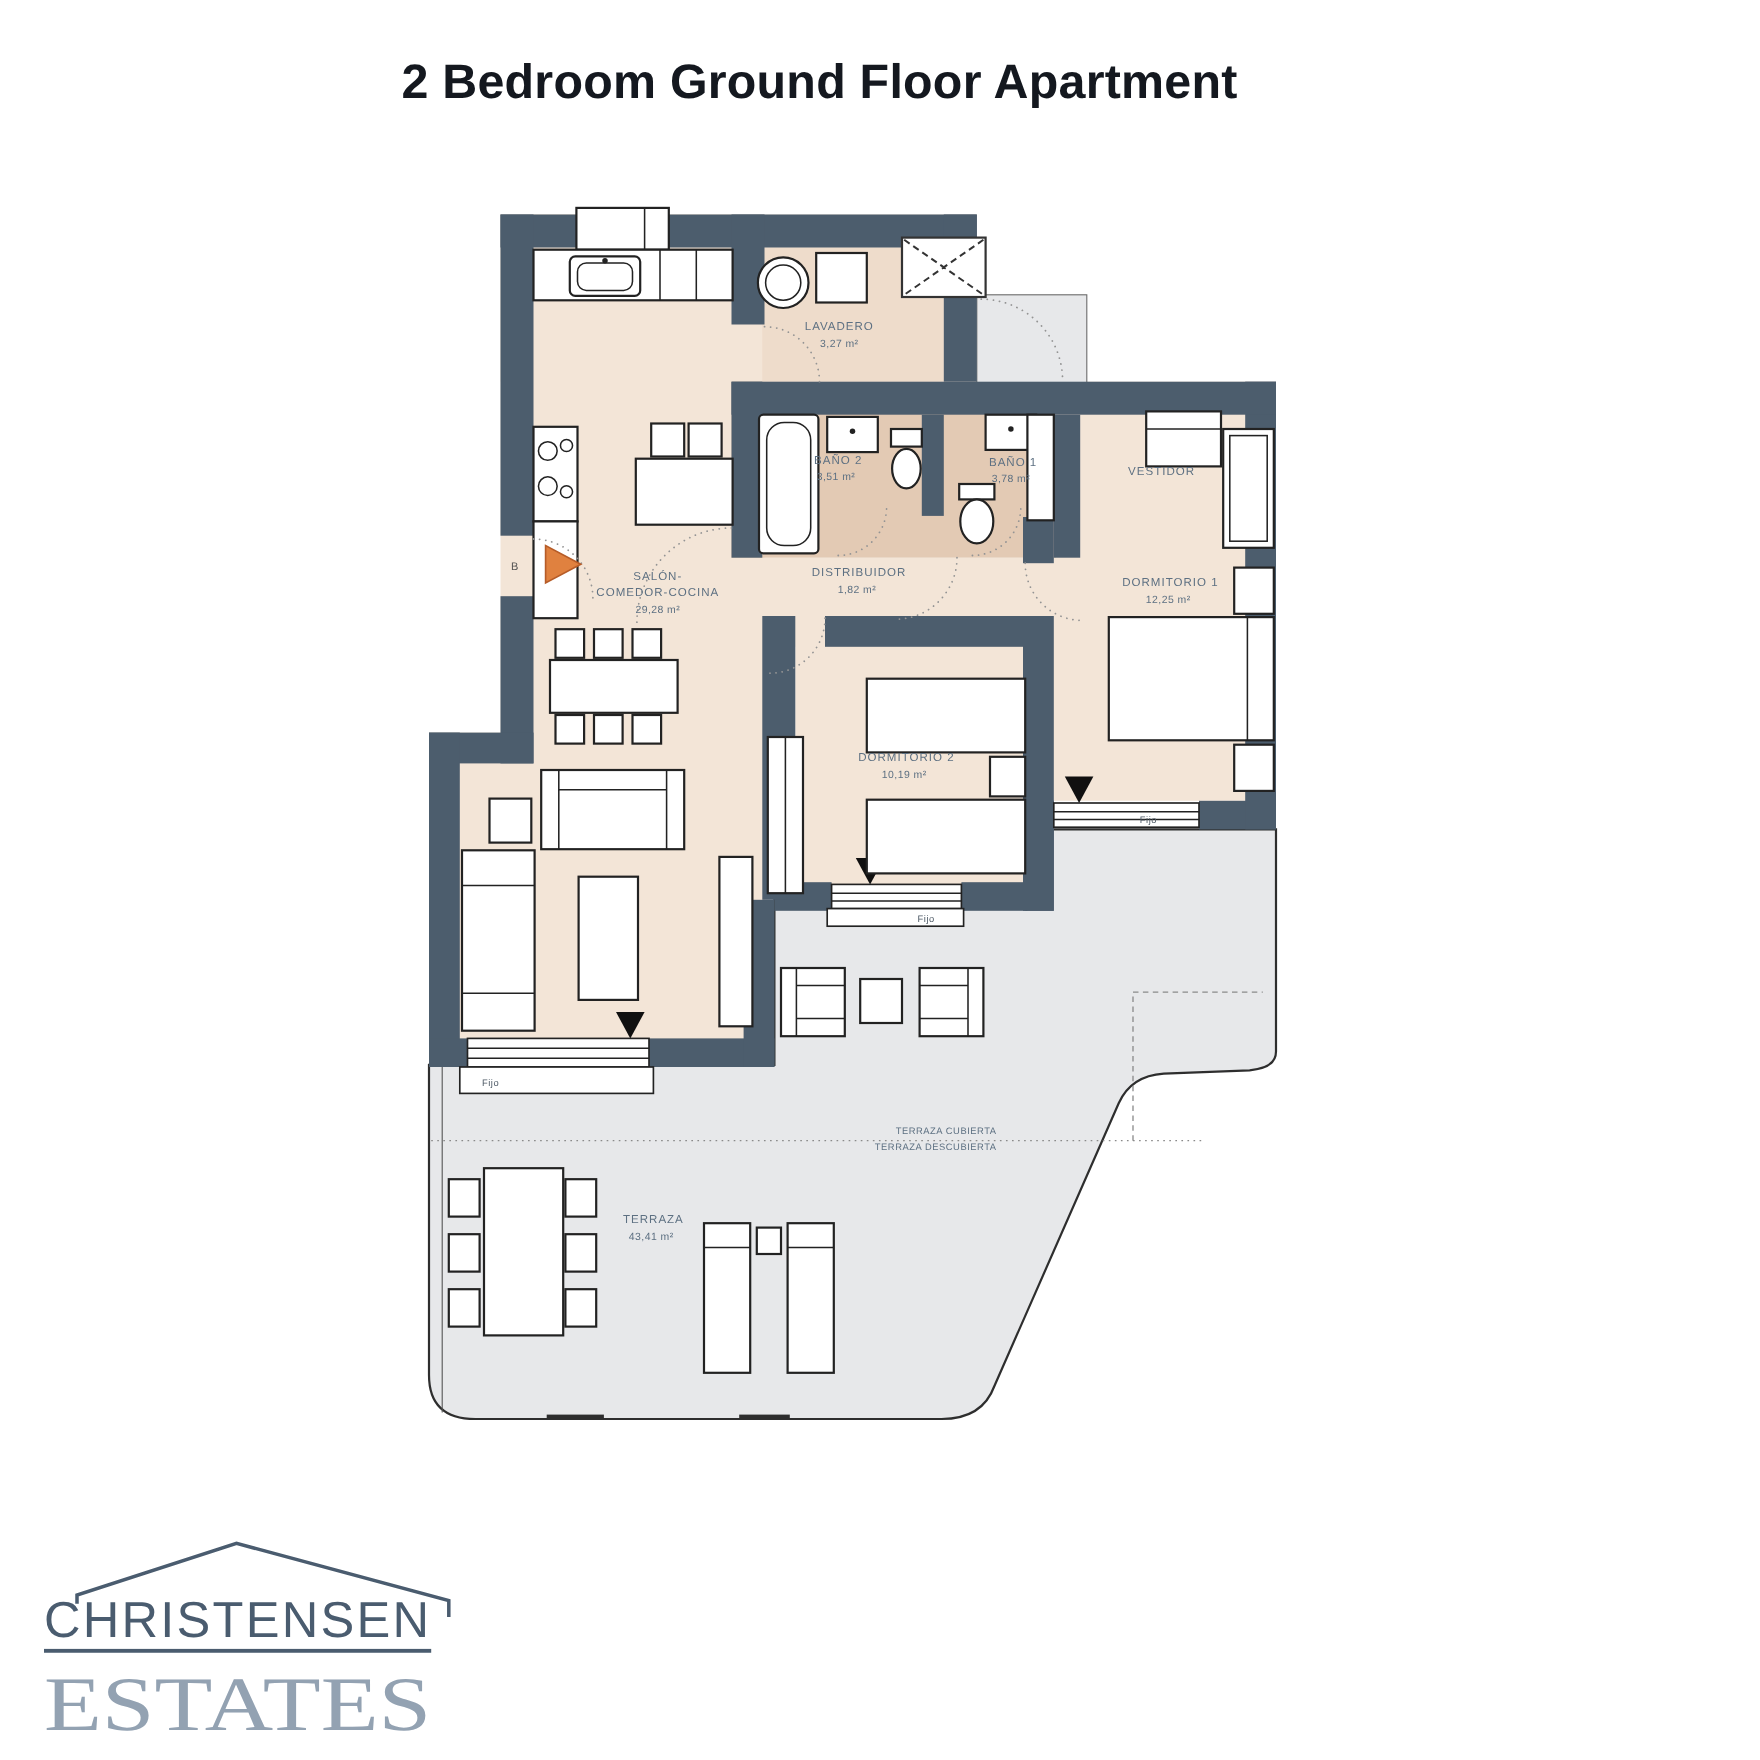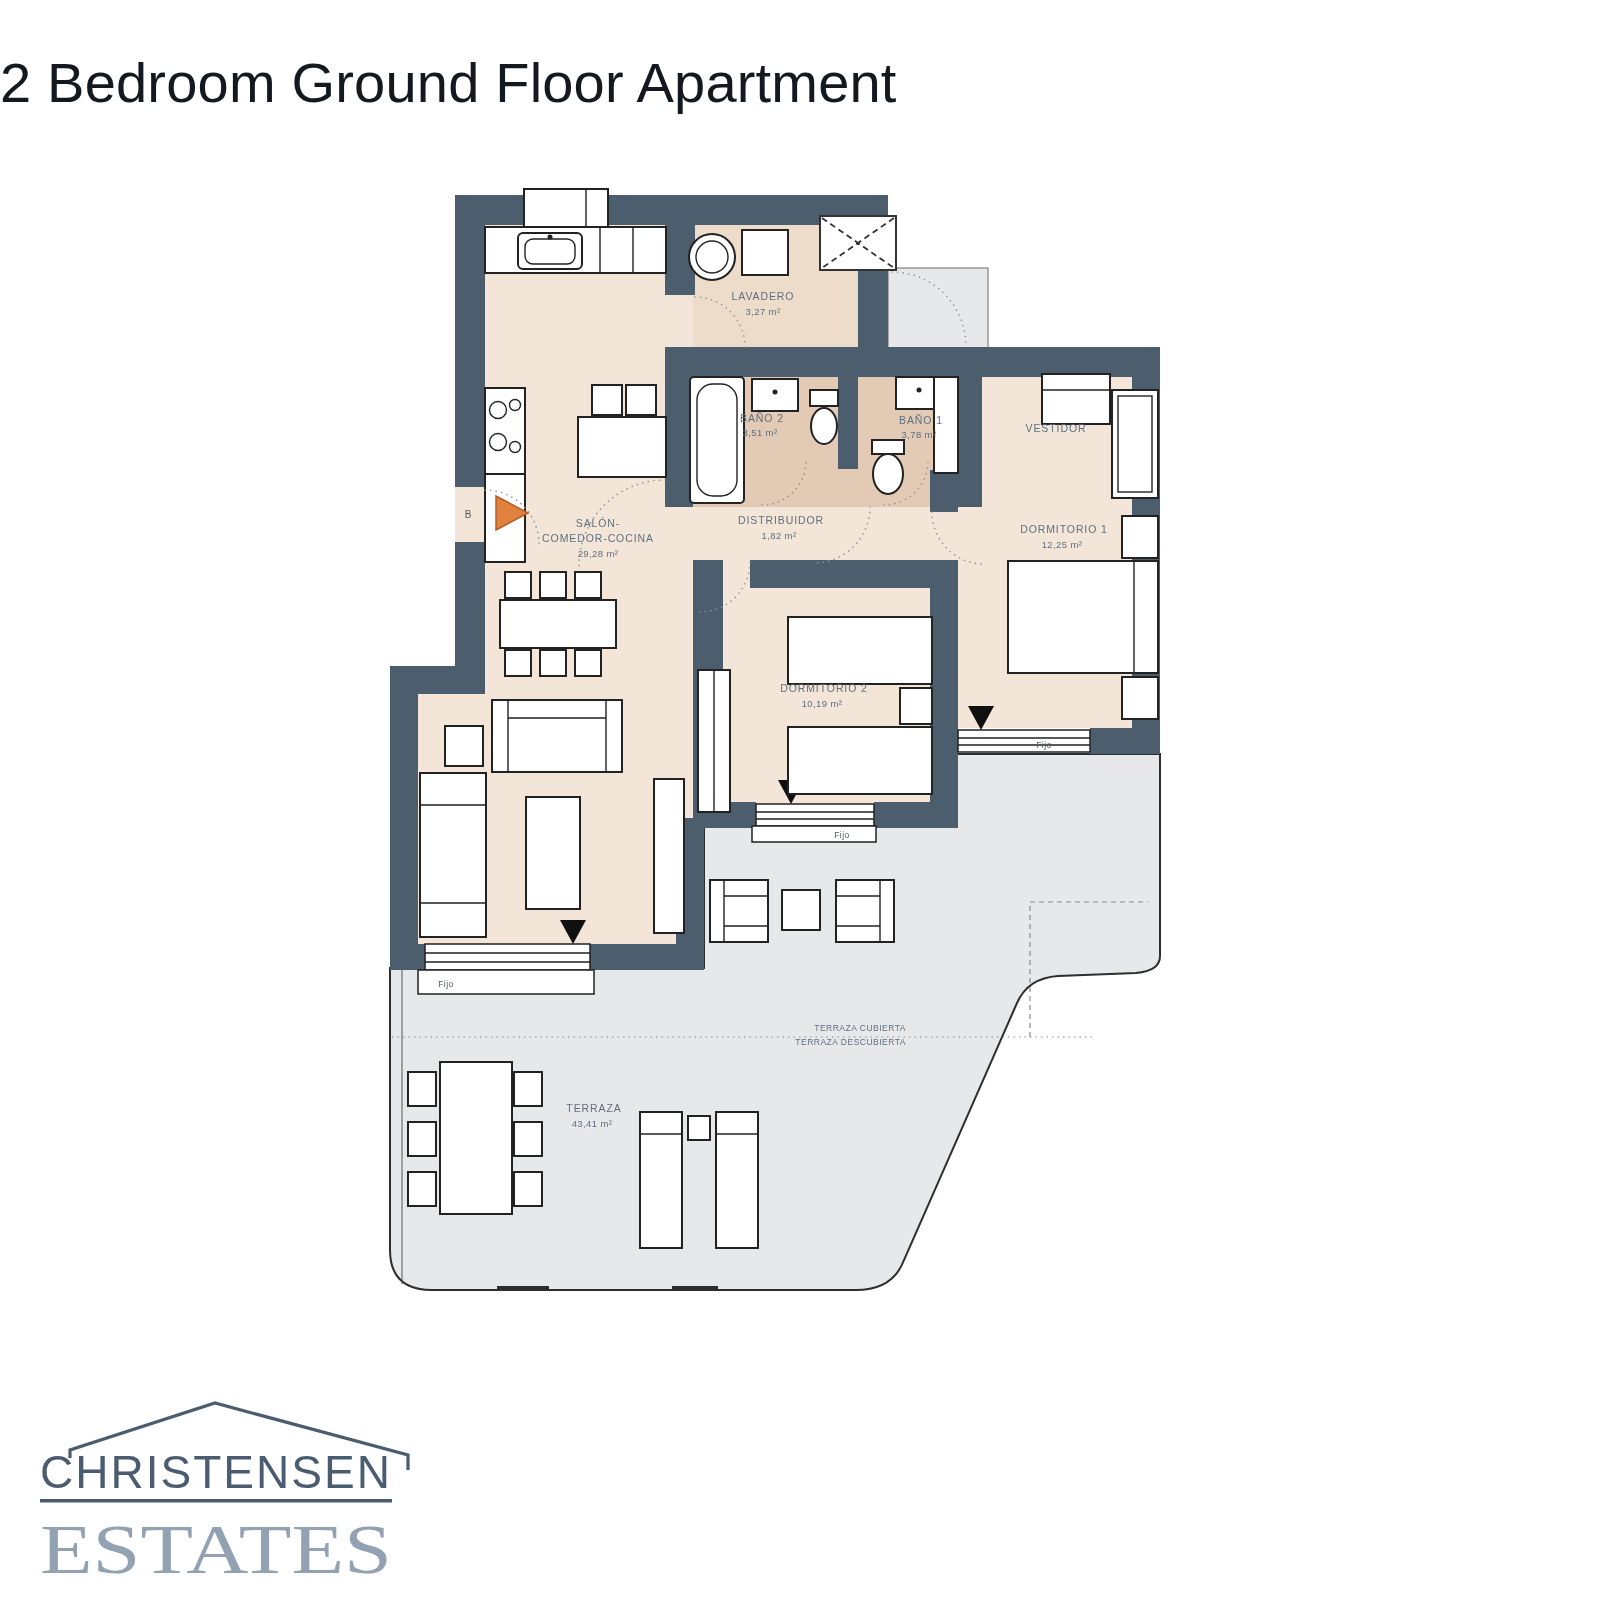--- a/index.html
+++ b/index.html
@@ -3,22 +3,22 @@
 <meta charset="utf-8">
 <style>
   :root{
     --c-title:#14181f; --c-wall:#4c5d6d; --c-floor:#f3e5d7; --c-bath:#e3cab4;
     --c-lav:#eedccb; --c-terrace:#e7e8ea; --c-label:#5d7082; --c-arrow:#e0813f;
     --c-logo_primary:#4a5c6f; --c-logo_secondary:#93a2b2;
   }
   html,body{margin:0;padding:0}
   body{width:1600px;height:1600px;background:#ffffff;position:relative;
        font-family:"Liberation Sans",sans-serif;overflow:hidden}
-  #title{position:absolute;top:50px;left:0;width:1490px;margin:0;
-         font-size:56px;font-weight:400;color:var(--c-title);letter-spacing:.2px}
+  #title{position:absolute;top:50px;left:0;width:1490px;margin:0;text-align:center;
+         font-size:44px;font-weight:700;color:var(--c-title);letter-spacing:.2px}
   svg{position:absolute;left:0;top:0}
   svg text{font-family:"Liberation Sans",sans-serif}
   .wall{fill:var(--c-wall)}
   .floor-main{fill:var(--c-floor)}
   .floor-bath{fill:var(--c-bath)}
   .floor-lav{fill:var(--c-lav)}
   .terrace-fill{fill:var(--c-terrace);stroke:#2e2e2e;stroke-width:2}
   .notch{fill:var(--c-terrace);stroke:#6b6b6b;stroke-width:1}
   .furn{fill:#fff;stroke:#222;stroke-width:2}
   .furn-line{stroke:#222;stroke-width:1.4;fill:none}

